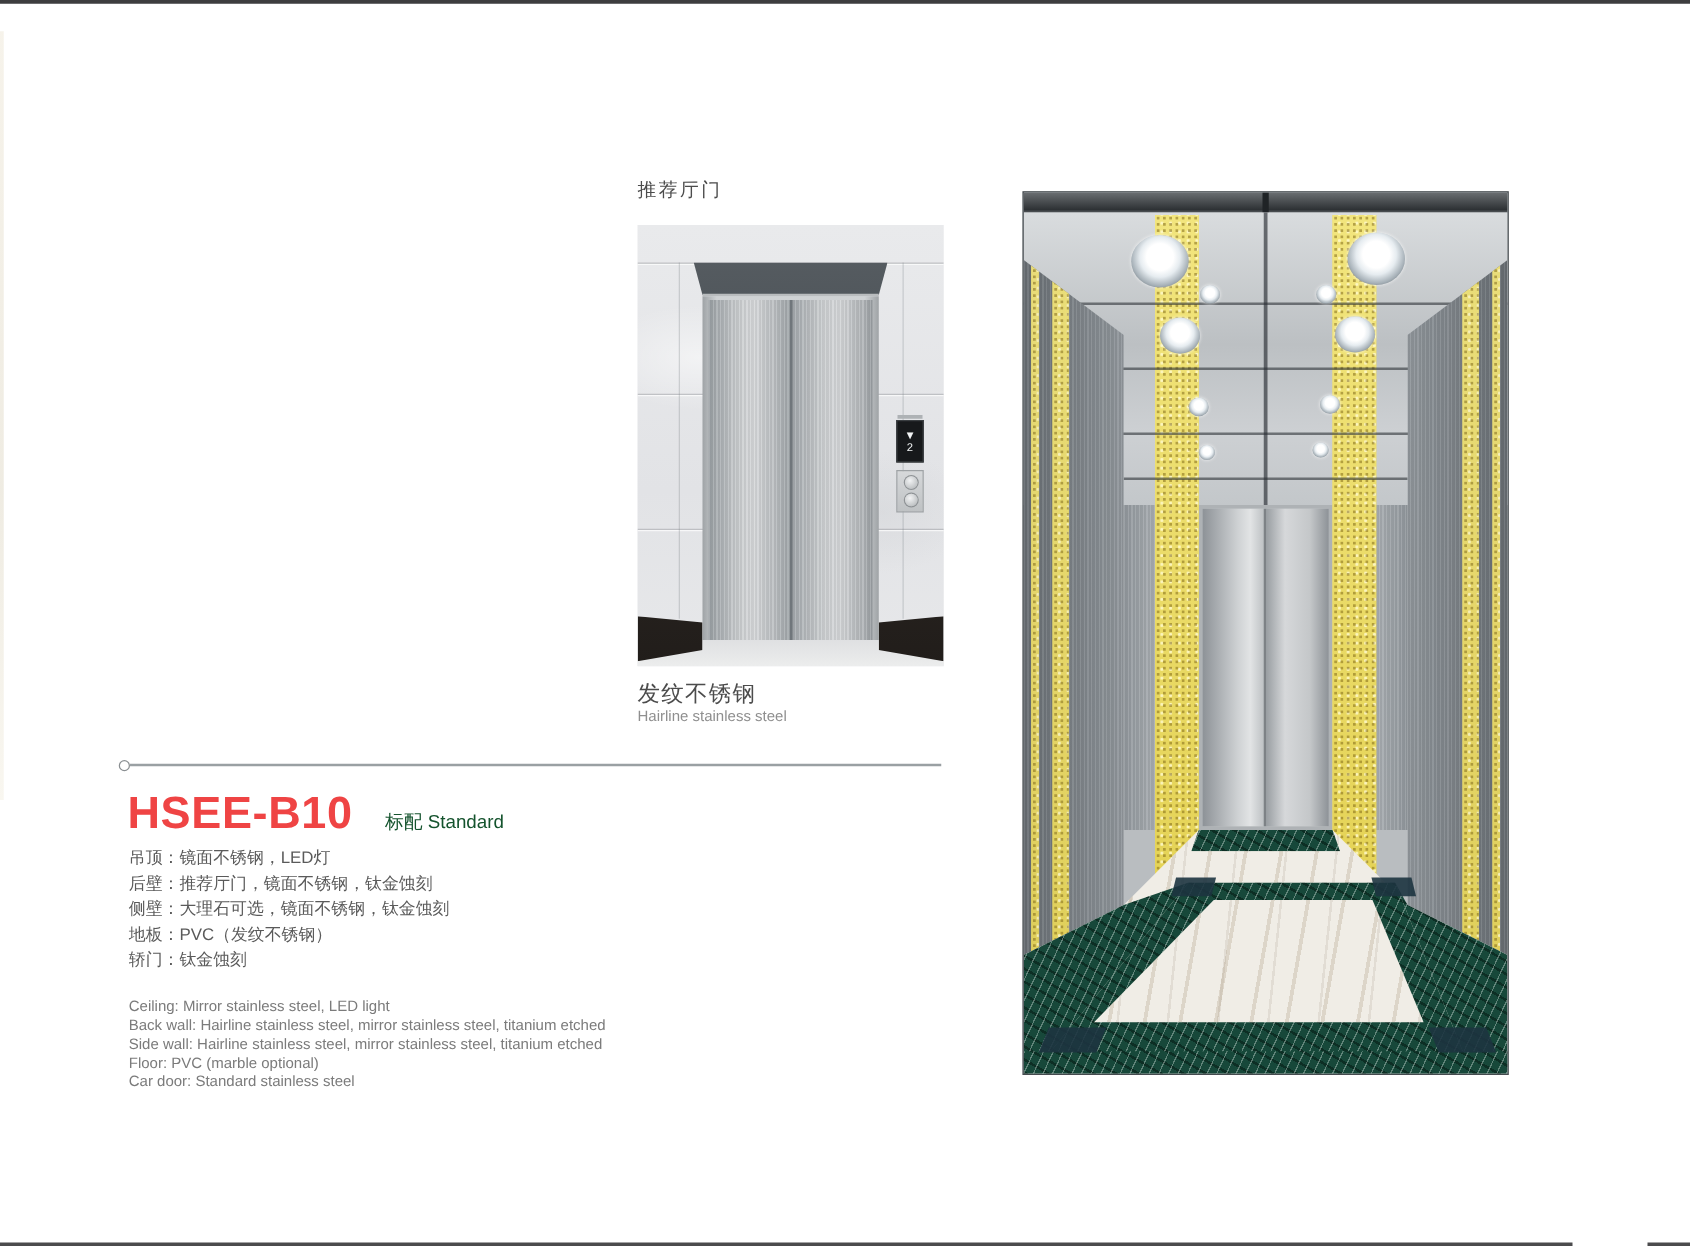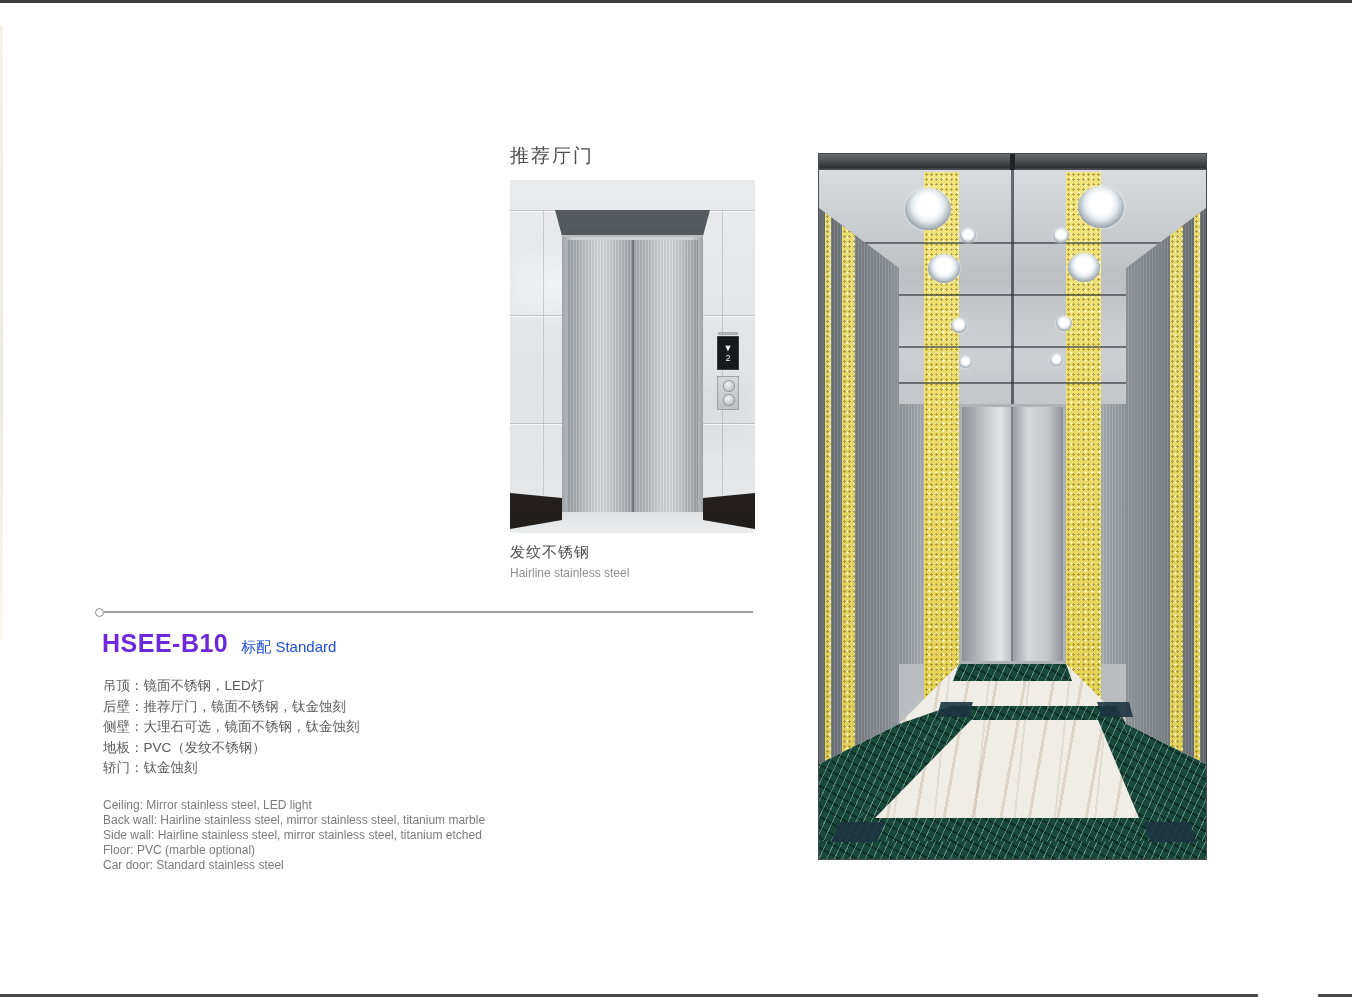--- a/index.html
+++ b/index.html
@@ -7,30 +7,30 @@
        font-family:"Liberation Sans","DejaVu Sans",sans-serif;}
   .abs{position:absolute;}
 
   
   .top-bar{left:0;top:0;width:1352px;height:3px;background:#3d3d3f;}
   .bot-bar-l{left:0;top:994px;width:1258px;height:3px;background:#4b4b4d;}
   .bot-bar-r{left:1318px;top:994px;width:34px;height:3px;background:#4b4b4d;}
   .left-sliver{left:0;top:25px;width:3px;height:615px;background:linear-gradient(180deg,#efe9da,#e2dccb 60%,#f4f0e4);opacity:.55;}
 
   
-  .hall-label{left:510px;top:143px;font-size:19px;color:#4c4c4c;letter-spacing:2px;text-align:right;}
-  .caption-zh{left:510px;top:543px;font-size:15px;color:#4c4c4c;letter-spacing:1px;}
+  .hall-label{left:510px;top:143px;font-size:15px;color:#4c4c4c;letter-spacing:2px;text-align:right;}
+  .caption-zh{left:510px;top:543px;font-size:18px;color:#4c4c4c;letter-spacing:1px;}
   .caption-en{left:510px;top:566px;font-size:12px;color:#8f8f8f;}
 
   .divider-circle{left:95px;top:608px;width:7px;height:7px;border:1px solid #8a8f92;border-radius:50%;background:#fff;}
   .divider-line{left:104px;top:611px;width:649px;height:2px;background:#9aa0a3;}
 
   .model-row{left:102px;top:629px;white-space:nowrap;}
-  .model-name{font-size:25px;font-weight:bold;color:#6d28d9;letter-spacing:.5px;}
-  .model-badge{font-size:15px;color:#1d4ed8;margin-left:13px;}
+  .model-name{font-size:36px;font-weight:bold;color:#ef4444;letter-spacing:.5px;}
+  .model-badge{font-size:15px;color:#14532d;margin-left:26px;}
 
   .specs-zh{left:103px;top:676px;font-size:13.5px;color:#5a5a5a;line-height:20.5px;}
   .specs-en{left:103px;top:798px;font-size:12px;color:#7b7b7b;line-height:15px;}
   .specs-zh div,.specs-en div{white-space:nowrap;}
 
   
   .door-photo{left:510px;top:180px;width:245px;height:353px;overflow:hidden;
     background:
       radial-gradient(120px 60px at 20% 30%,rgba(255,255,255,.5),transparent 70%),
       radial-gradient(100px 70px at 80% 65%,rgba(210,212,215,.5),transparent 70%),
@@ -160,21 +160,21 @@
 <div class="abs specs-zh">
   <div>吊顶：镜面不锈钢，LED灯</div>
   <div>后壁：推荐厅门，镜面不锈钢，钛金蚀刻</div>
   <div>侧壁：大理石可选，镜面不锈钢，钛金蚀刻</div>
   <div>地板：PVC（发纹不锈钢）</div>
   <div>轿门：钛金蚀刻</div>
 </div>
 
 <div class="abs specs-en">
   <div>Ceiling: Mirror stainless steel, LED light</div>
-  <div>Back wall: Hairline stainless steel, mirror stainless steel, titanium marble</div>
+  <div>Back wall: Hairline stainless steel, mirror stainless steel, titanium etched</div>
   <div>Side wall: Hairline stainless steel, mirror stainless steel, titanium etched</div>
   <div>Floor: PVC (marble optional)</div>
   <div>Car door: Standard stainless steel</div>
 </div>
 
 <div class="abs interior">
   <div class="abs iv-cornice"></div>
   <div class="abs iv-cornice-mid"></div>
   <div class="abs iv-ceiling"></div>
   <div class="abs iv-farwall"></div>

